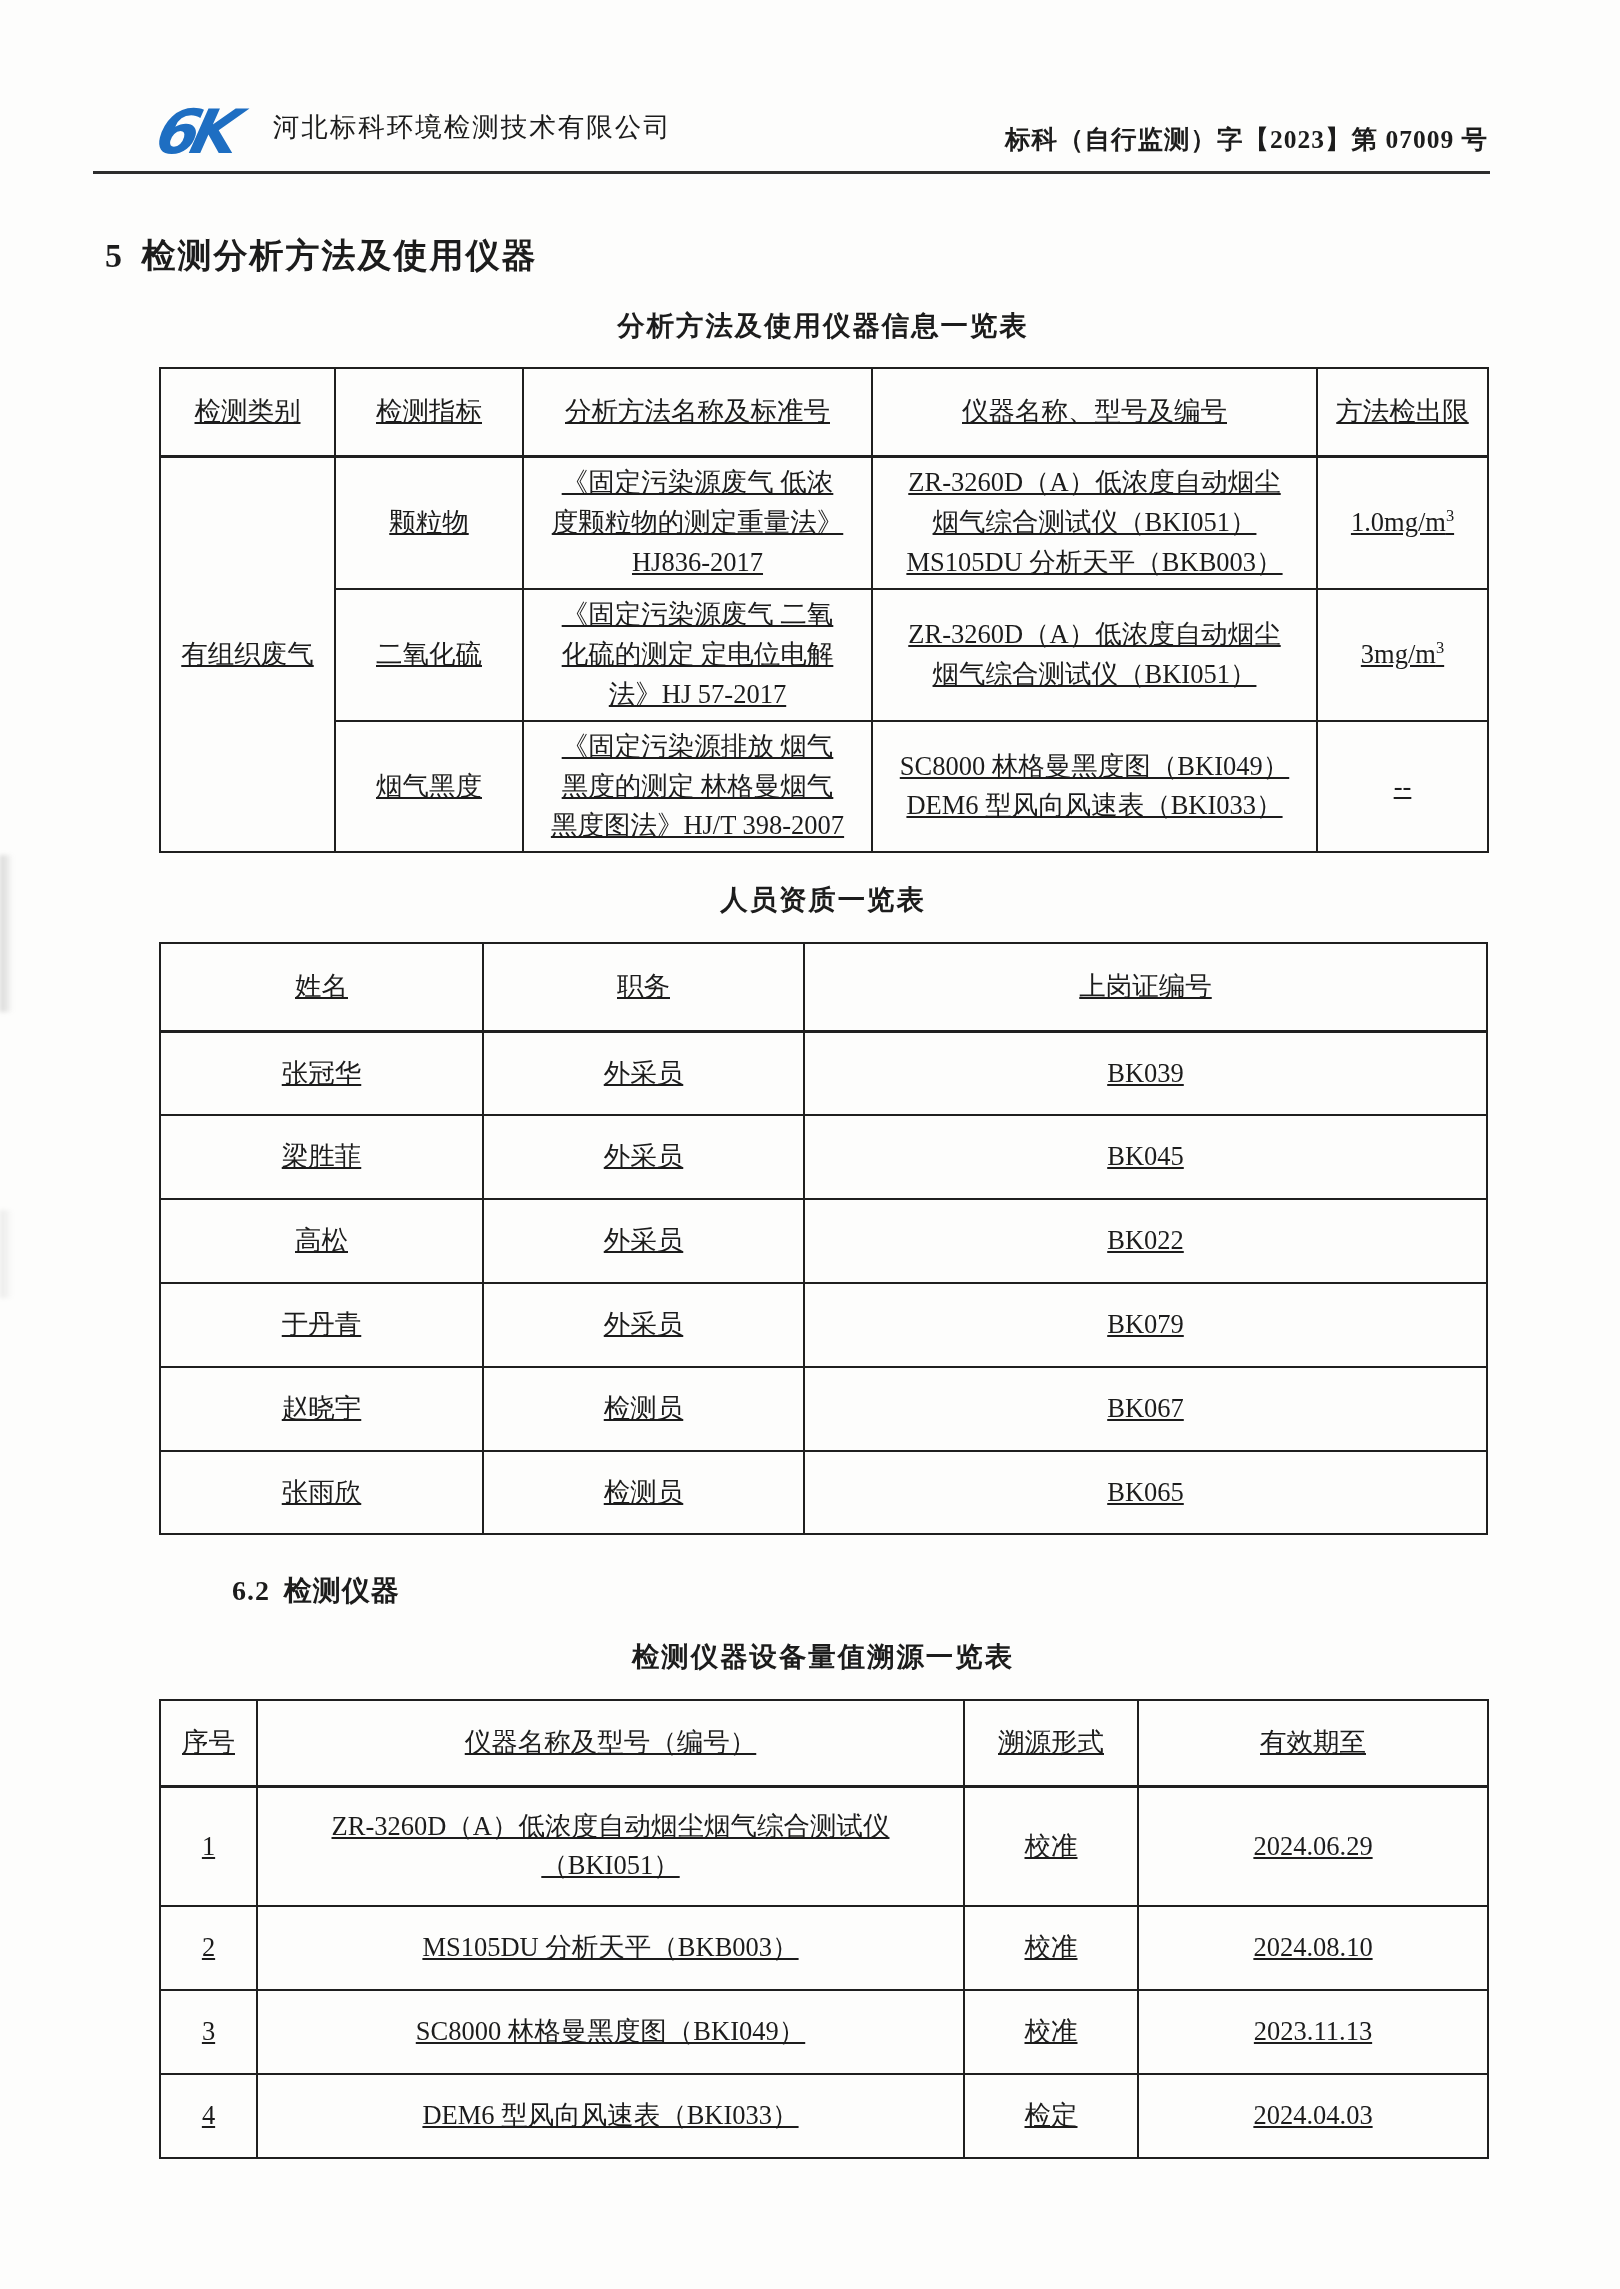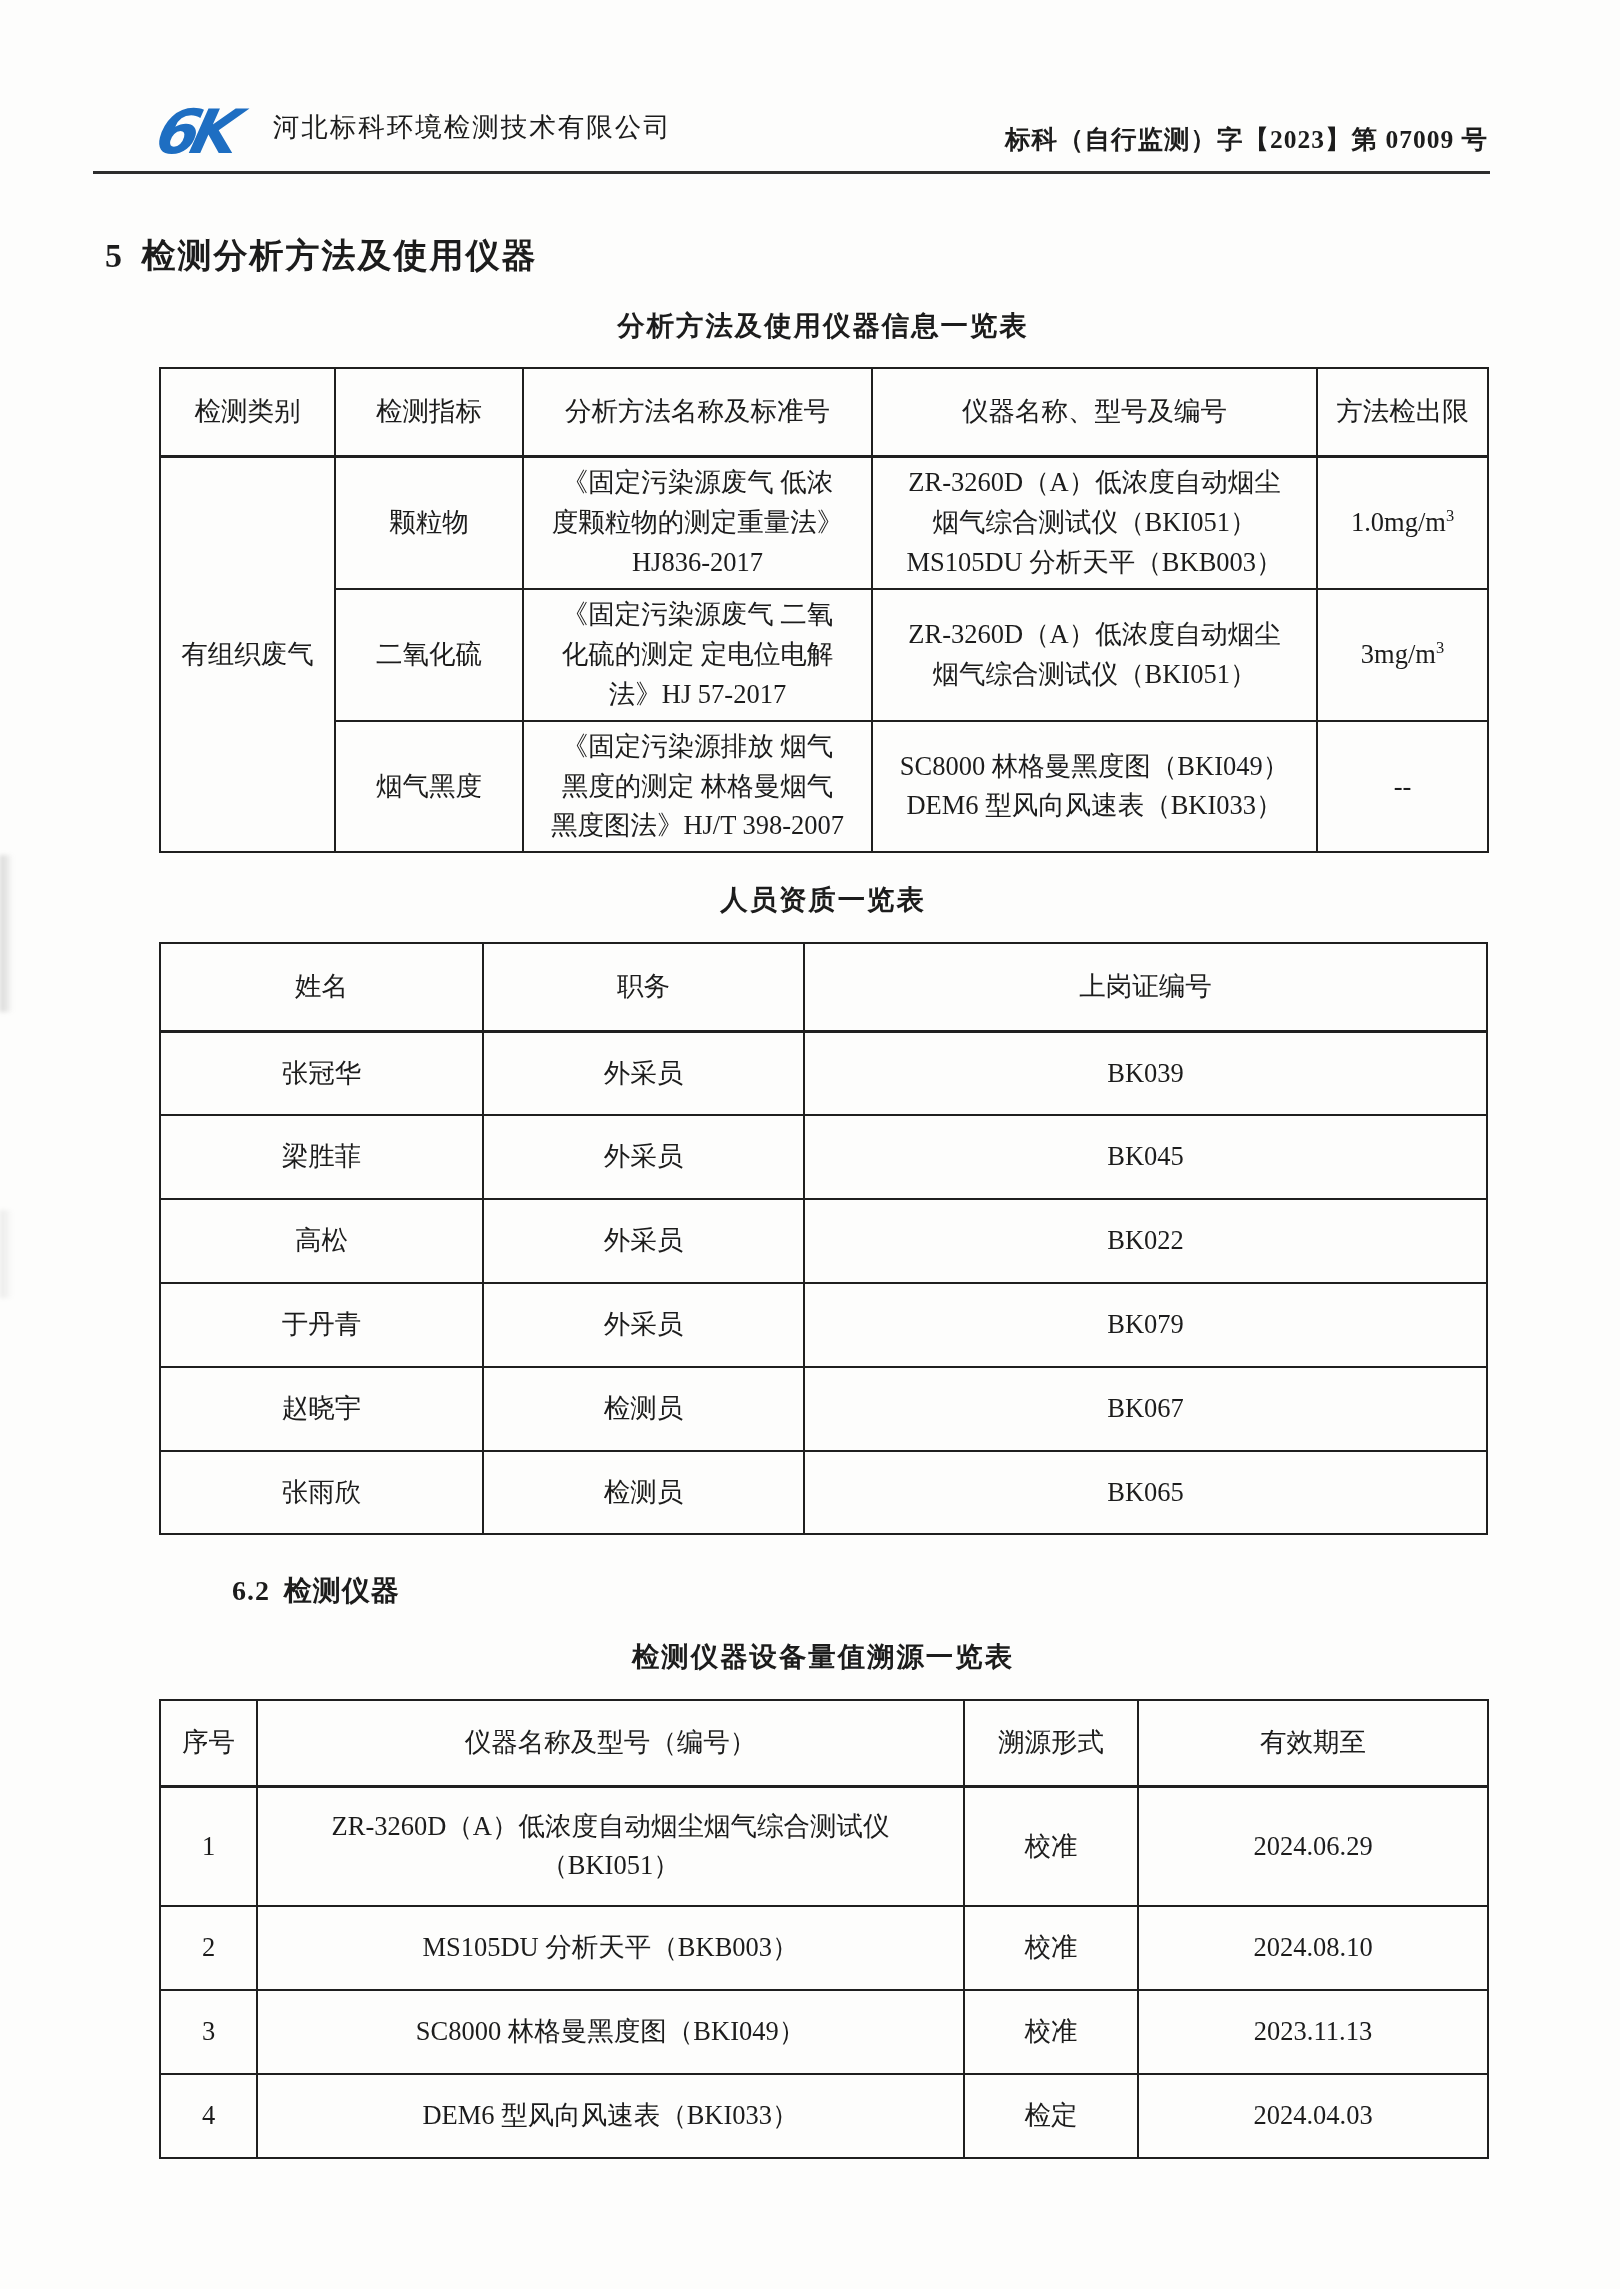--- a/index.html
+++ b/index.html
@@ -38,20 +38,21 @@
     width:1328px; margin:23.5px 0 0 159px;
     border-collapse:collapse; table-layout:fixed;
     font-size:26.5px;
   }
   th, td {
     border:2px solid #1f1f1f;
     text-align:center; vertical-align:middle;
     padding:3.9px 5.9px; line-height:1.5;
     font-weight:normal;
     overflow:hidden;
+    text-decoration:underline;
   }
   thead th { border-bottom-width:3.9px; }
   .pre { white-space:pre-line; }
   sup { font-size:0.62em; }
 
   .t1 thead th { height:78px; }
   .t1 tbody td { height:122px; }
   .t2 thead th { height:78px; }
   .t2 tbody td { height:74px; }
   .t3 thead th { height:76px; }

